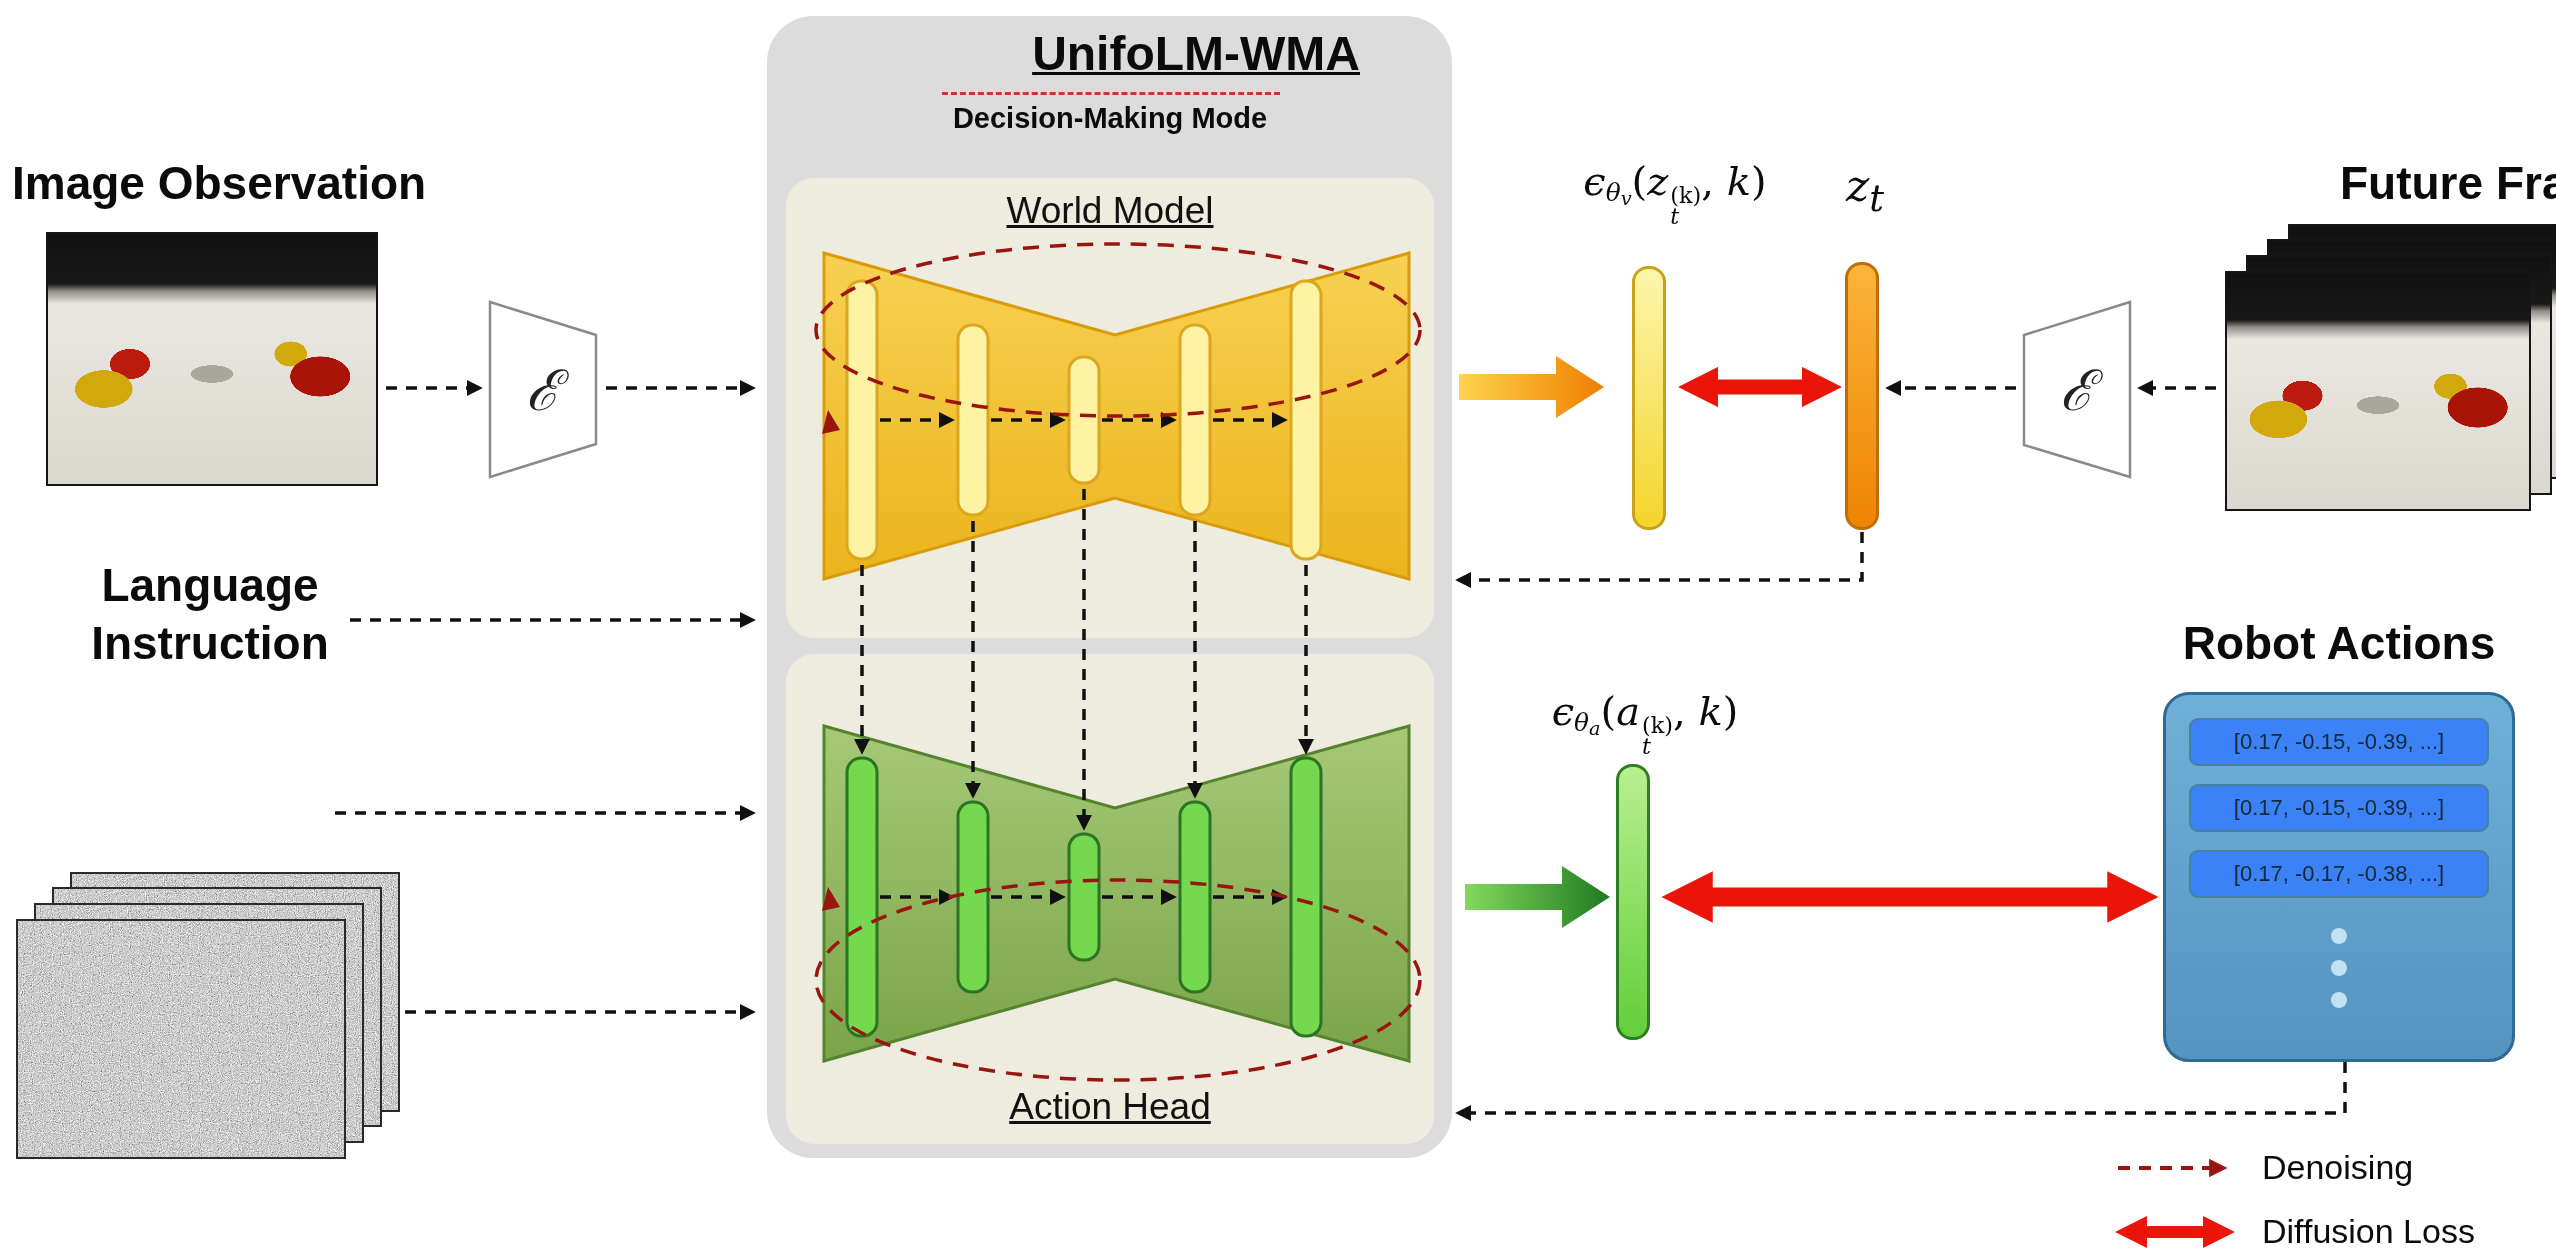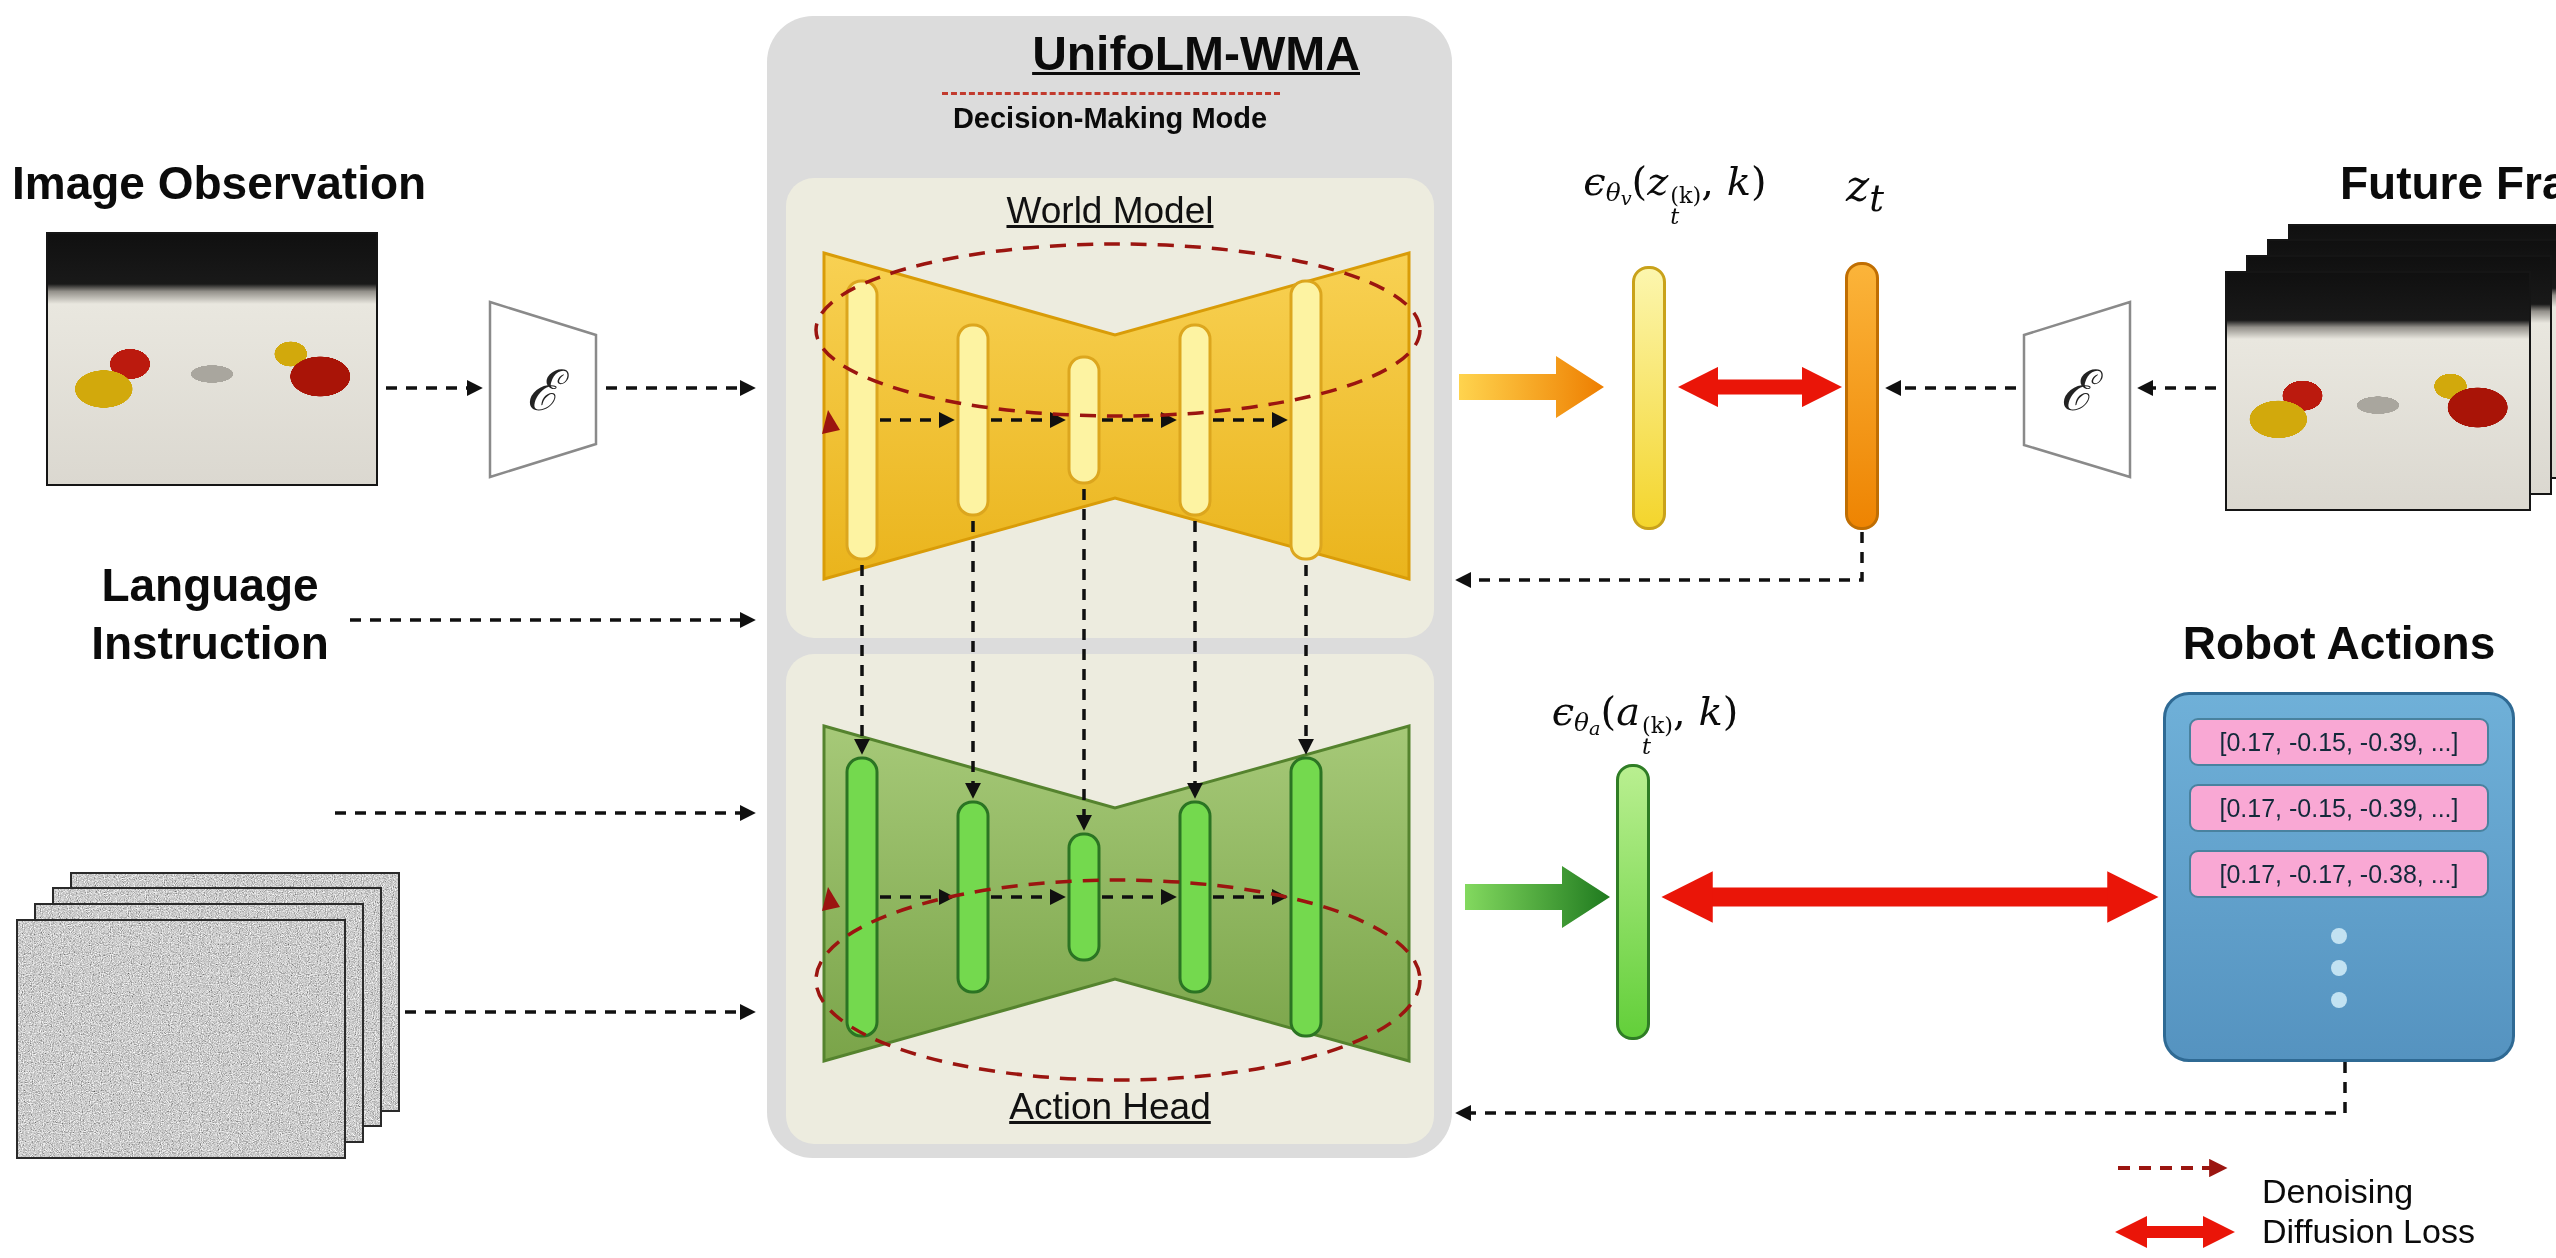--- a/index.html
+++ b/index.html
@@ -56,22 +56,22 @@
   .subscript { font-size:62%; vertical-align:-22%; }
   .subsub { font-size:78%; vertical-align:-18%; }
   .supsub { display:inline-flex; flex-direction:column; vertical-align:-36%; line-height:0.95;
             font-size:56%; margin-left:2px; text-align:left; }
 
   
   .actions-box { position:absolute; left:2163px; top:692px; width:352px; height:370px;
                  border-radius:26px; background:linear-gradient(180deg,#6fb0d8 0%,#5593c0 100%);
                  border:3px solid #2f6a94; box-sizing:border-box; }
   .action-row { position:absolute; left:2189px; width:300px; height:48px; box-sizing:border-box;
-                background:#f9a8d4; border:2px solid #49829f; border-radius:9px;
-                font-size:25px; line-height:44px; text-align:center; color:#13293a; }
+                background:#3b82f6; border:2px solid #49829f; border-radius:9px;
+                font-size:22px; line-height:44px; text-align:center; color:#13293a; }
   .dot { position:absolute; left:2331px; width:16px; height:16px; border-radius:50%; background:#c2e2f2; }
 
   .legend-text { position:absolute; font-size:34px; color:#0b0b0b; white-space:nowrap; }
   .enc-glyph { position:absolute; width:86px; text-align:center; font-family:"DejaVu Serif", serif;
                font-style:italic; font-size:56px; color:#222; }
 </style>
 </head>
 <body>
 
 <div id="canvas">
@@ -204,21 +204,21 @@
   <div class="lbl center" style="left:2163px; top:616px; width:352px;">Robot Actions</div>
 
   <div class="actions-box"></div>
   <div class="action-row" style="top:718px;">[0.17, -0.15, -0.39, ...]</div>
   <div class="action-row" style="top:784px;">[0.17, -0.15, -0.39, ...]</div>
   <div class="action-row" style="top:850px;">[0.17, -0.17, -0.38, ...]</div>
   <div class="dot" style="top:928px;"></div>
   <div class="dot" style="top:960px;"></div>
   <div class="dot" style="top:992px;"></div>
 
-  <div class="legend-text" style="left:2262px; top:1172px;">Denoising</div>
+  <div class="legend-text" style="left:2262px; top:1148px;">Denoising</div>
   <div class="legend-text" style="left:2262px; top:1212px;">Diffusion Loss</div>
 
   <svg class="layer" id="svgTop" viewBox="0 0 2556 1258">
     <defs>
       <marker id="mB" viewBox="0 0 10 10" refX="7" refY="5" markerWidth="4.6" markerHeight="4.6" orient="auto-start-reverse">
         <path d="M0 0 L10 5 L0 10 z" fill="#101010"></path>
       </marker>
       <marker id="mR" viewBox="0 0 10 10" refX="7" refY="5" markerWidth="4.6" markerHeight="4.6" orient="auto-start-reverse">
         <path d="M0 0 L10 5 L0 10 z" fill="#9b1510"></path>
       </marker>

